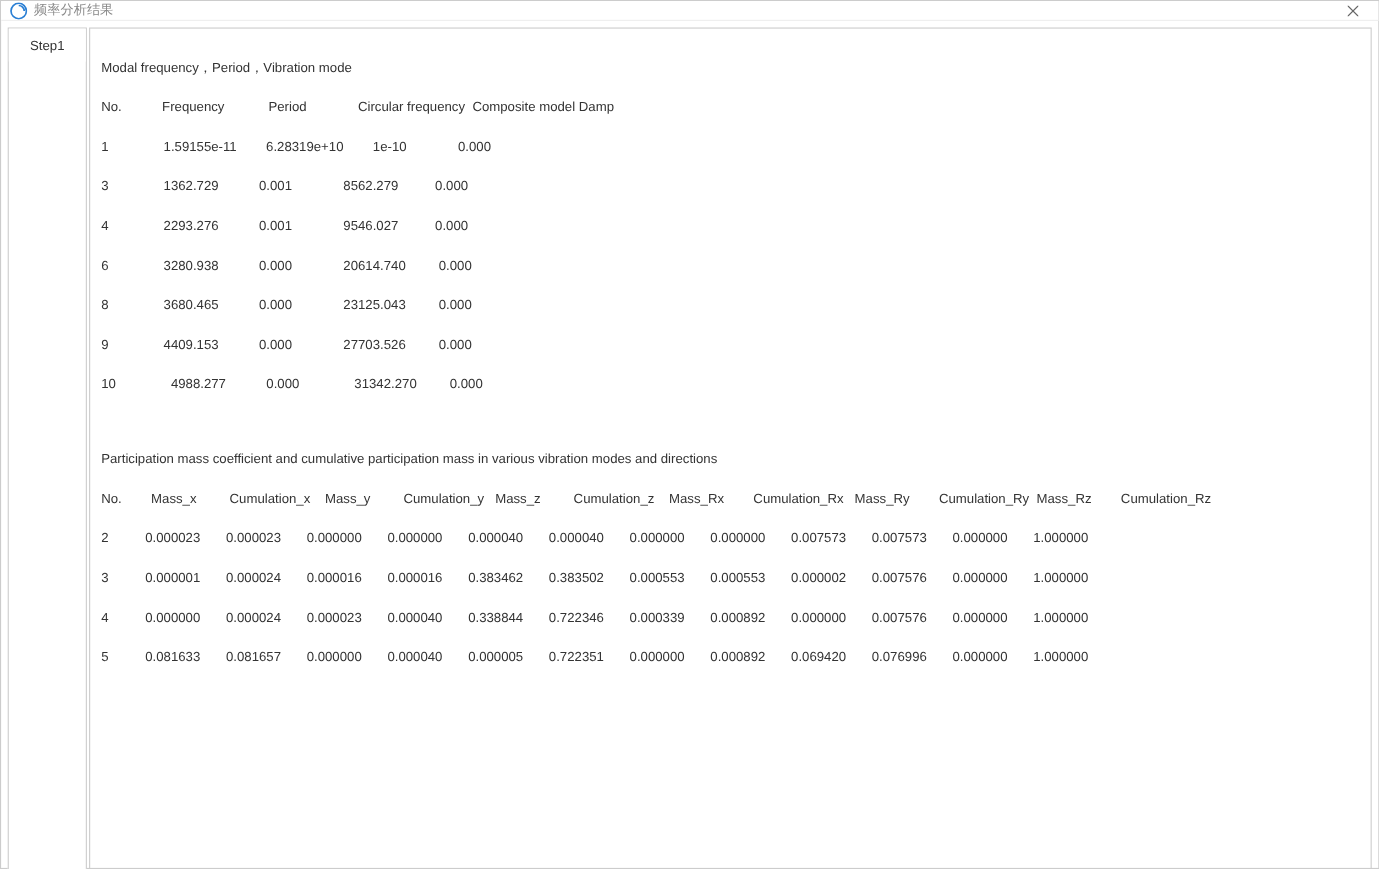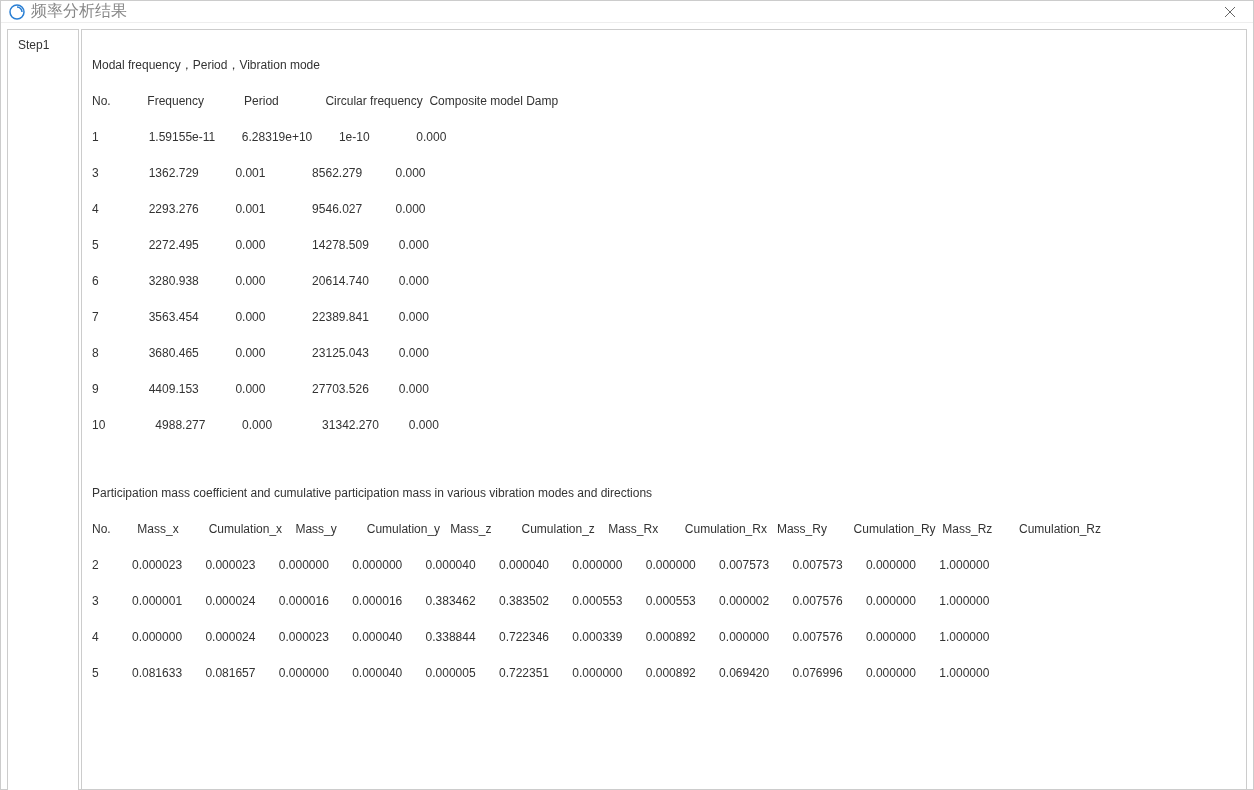--- a/index.html
+++ b/index.html
@@ -26,21 +26,21 @@
   padding: 0 8px;
   border-bottom: 1px solid #eee;
   background: #fff;
 }
 .titlebar .icon {
   width: 16px; height: 16px;
   margin-right: 6px;
   display: inline-flex; align-items: center; justify-content: center;
 }
 .titlebar .icon svg { width: 16px; height: 16px; }
-.titlebar .title { color: #888; font-size: 16px; }
+.titlebar .title { color: #888; font-size: 12px; }
 .titlebar .close {
   margin-left: auto;
   width: 30px; height: 100%;
   display: flex; align-items: center; justify-content: center;
   color: #888; font-size: 16px;
   cursor: pointer;
 }
 .body {
   flex: 1;
   display: flex;
@@ -52,21 +52,21 @@
   border: 1px solid #ccc;
   background: #fff;
 }
 .tab {
   padding: 8px 10px;
   font-size: 12px;
   color: #333;
   background: #fff;
   cursor: pointer;
 }
-.tab.active { background: #fff; }
+.tab.active { background: #fff; text-align: center; }
 .content {
   flex: 1;
   border: 1px solid #ccc;
   padding: 8px 10px;
   overflow: auto;
   font-family: "Microsoft YaHei", "Segoe UI", Arial, sans-serif;
   font-size: 12px;
   line-height: 1.5;
   color: #333;
   white-space: pre;
@@ -97,23 +97,21 @@
   <div class="body">
     <div class="tabs">
       <div class="tab active">Step1</div>
     </div>
     <div class="content">
 <div class="section-title">Modal frequency，Period，Vibration mode</div>
 <div class="row">No.           Frequency            Period              Circular frequency  Composite model Damp</div>
 <div class="row">1               1.59155e-11        6.28319e+10        1e-10              0.000</div>
 <div class="row">3               1362.729           0.001              8562.279          0.000</div>
 <div class="row">4               2293.276           0.001              9546.027          0.000</div>
-<div class="row">5               2272.495           0.000              14278.509         0.000</div>
 <div class="row">6               3280.938           0.000              20614.740         0.000</div>
-<div class="row">7               3563.454           0.000              22389.841         0.000</div>
 <div class="row">8               3680.465           0.000              23125.043         0.000</div>
 <div class="row">9               4409.153           0.000              27703.526         0.000</div>
 <div class="row">10               4988.277           0.000               31342.270         0.000</div>
 <div class="blank"></div>
 <div class="section-title">Participation mass coefficient and cumulative participation mass in various vibration modes and directions</div>
 <div class="row">No.        Mass_x         Cumulation_x    Mass_y         Cumulation_y   Mass_z         Cumulation_z    Mass_Rx        Cumulation_Rx   Mass_Ry        Cumulation_Ry  Mass_Rz        Cumulation_Rz</div>
 <div class="row">2          0.000023       0.000023       0.000000       0.000000       0.000040       0.000040       0.000000       0.000000       0.007573       0.007573       0.000000       1.000000</div>
 <div class="row">3          0.000001       0.000024       0.000016       0.000016       0.383462       0.383502       0.000553       0.000553       0.000002       0.007576       0.000000       1.000000</div>
 <div class="row">4          0.000000       0.000024       0.000023       0.000040       0.338844       0.722346       0.000339       0.000892       0.000000       0.007576       0.000000       1.000000</div>
 <div class="row">5          0.081633       0.081657       0.000000       0.000040       0.000005       0.722351       0.000000       0.000892       0.069420       0.076996       0.000000       1.000000</div>

